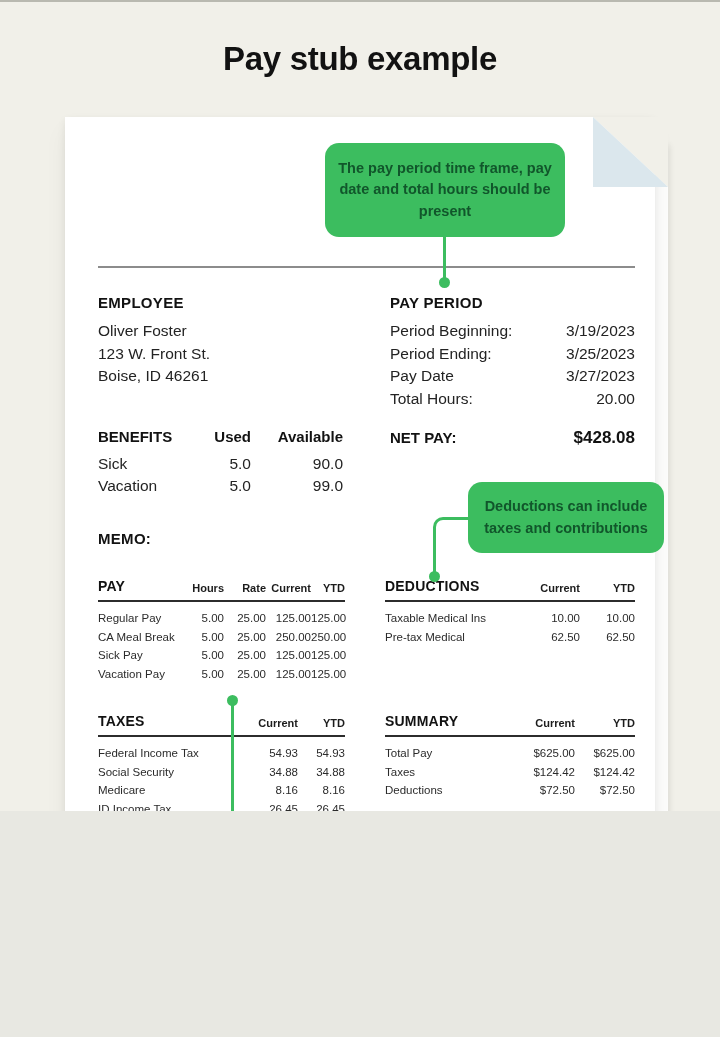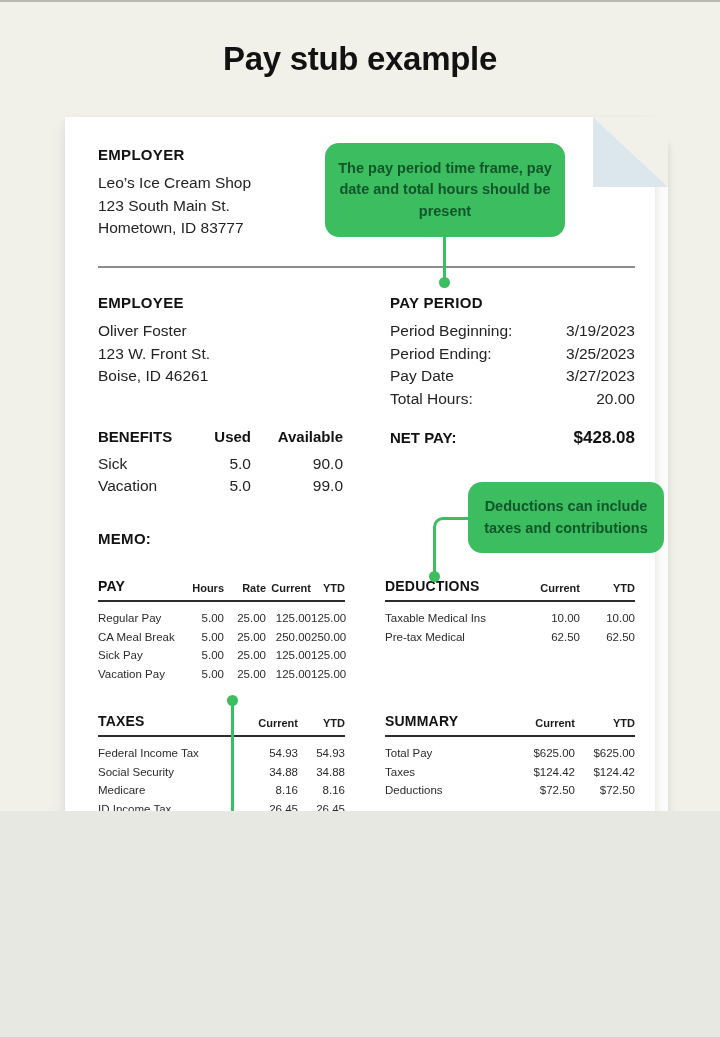--- a/index.html
+++ b/index.html
@@ -87,28 +87,20 @@
 
   <h1 class="title">Pay stub example</h1>
 
   <div class="back-sheet"></div>
   <div class="paper"></div>
   <div class="fold">
     <div class="fold-bg"></div>
     <div class="fold-flap"></div>
   </div>
 
-  <div class="abs" style="left:98px;top:146px;">
-    <div class="sec-h">EMPLOYER</div>
-    <div class="addr">
-      <div>Leo’s Ice Cream Shop</div>
-      <div>123 South Main St.</div>
-      <div>Hometown, ID 83777</div>
-    </div>
-  </div>
 
   <div class="divider"></div>
 
   <div class="abs" style="left:98px;top:294px;">
     <div class="sec-h">EMPLOYEE</div>
     <div class="addr">
       <div>Oliver Foster</div>
       <div>123 W. Front St.</div>
       <div>Boise, ID 46261</div>
     </div>

